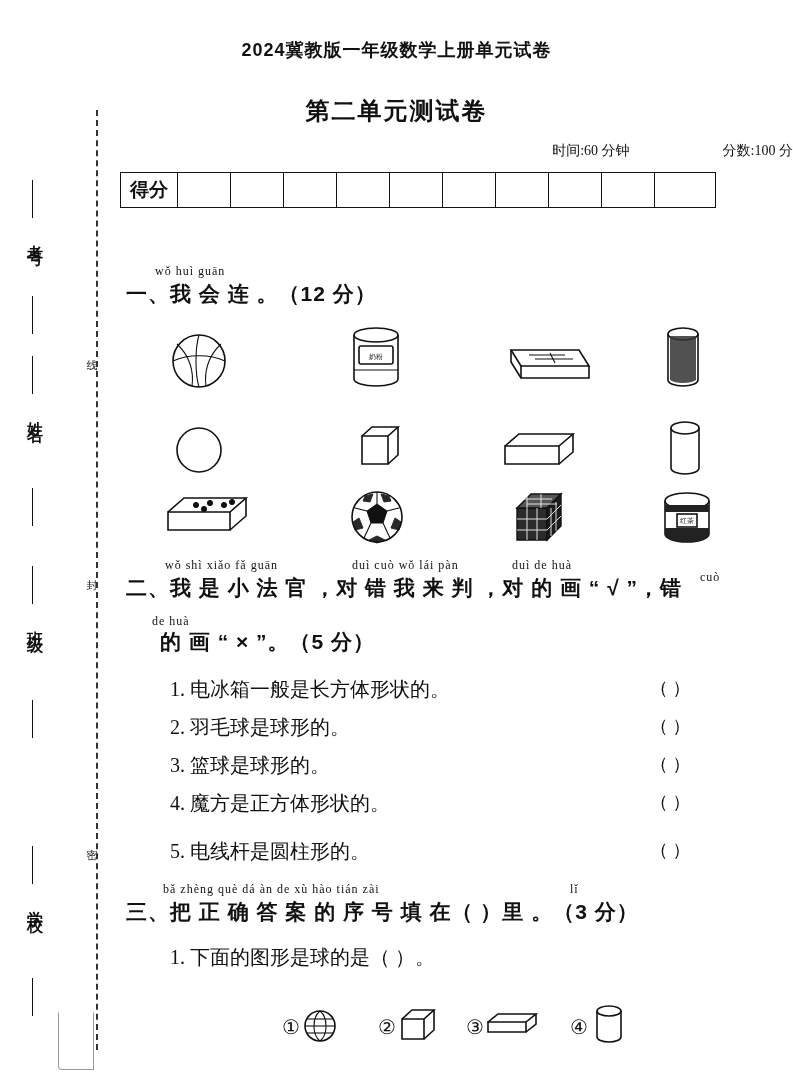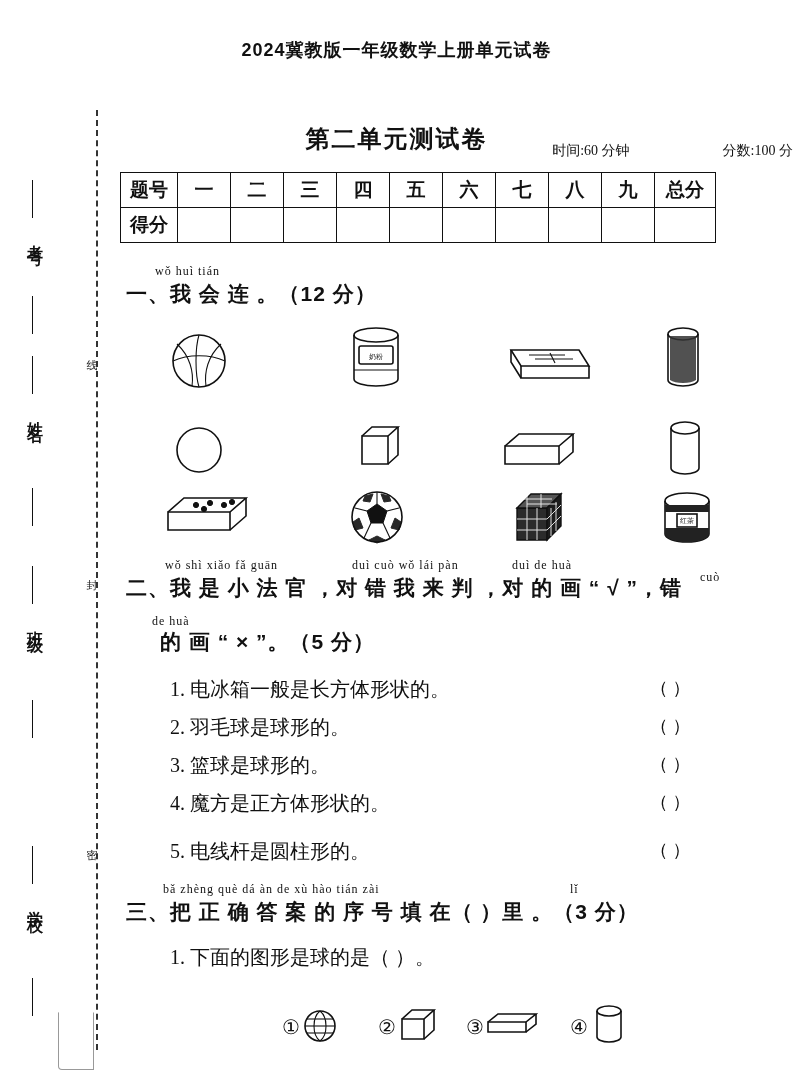--- a/index.html
+++ b/index.html
@@ -47,21 +47,20 @@
     font-size:18px;
     letter-spacing:1px;
   }
   .sub-title{
     position:absolute;left:0;right:0;top:95px;
     text-align:center;
     font-family:"Liberation Serif", serif;
     font-weight:bold;
     font-size:24px;
     letter-spacing:2px;
-    margin-top:28px;
   }
   .meta-row{
     position:absolute;top:142px;left:0;right:0;
     text-align:right;font-size:14px;
   }
   .meta-row span{display:inline-block;}
   .meta-gap{width:86px;display:inline-block;}
 
   
   .score-table{
@@ -163,50 +162,37 @@
   <div class="main-title">2024冀教版一年级数学上册单元试卷</div>
   <div class="sub-title">第二单元测试卷</div>
   <div class="meta-row">
     <span>时间:60 分钟</span>
     <span class="meta-gap"></span>
     <span>分数:100 分</span>
   </div>
 
   <table class="score-table">
     <tbody>
-        <tr>
-      <td class="head">题号</td>
-      <td>一</td>
-      <td>二</td>
-      <td>三</td>
-      <td>四</td>
-      <td>五</td>
-      <td>六</td>
-      <td>七</td>
-      <td>八</td>
-      <td>九</td>
-      <td class="total">总分</td>
-    </tr>
     <tr>
       <td class="head">得分</td>
       <td></td>
       <td></td>
       <td></td>
       <td></td>
       <td></td>
       <td></td>
       <td></td>
       <td></td>
       <td></td>
       <td class="total"></td>
     </tr>
   </tbody>
     </table>
 
-  <div class="pinyin" style="left:155px;top:264px;">wǒ huì tián</div>
+  <div class="pinyin" style="left:155px;top:264px;">wǒ huì guān</div>
   <div class="q-head" style="left:126px;top:280px;">一、我 会 连 。（12 分）</div>
 
   <div class="fig" style="left:162px;top:330px;">
     <svg width="74" height="62" viewBox="0 0 74 62">
       <circle class="ln" cx="37" cy="31" r="26"></circle>
       <path class="ln-thin" d="M15 14 C28 26 32 42 30 56"></path>
       <path class="ln-thin" d="M59 14 C46 26 42 42 44 56"></path>
       <path class="ln-thin" d="M11 31 C26 24 48 24 63 31"></path>
       <path class="ln-thin" d="M37 5 C33 18 33 44 37 57"></path>
     </svg>

